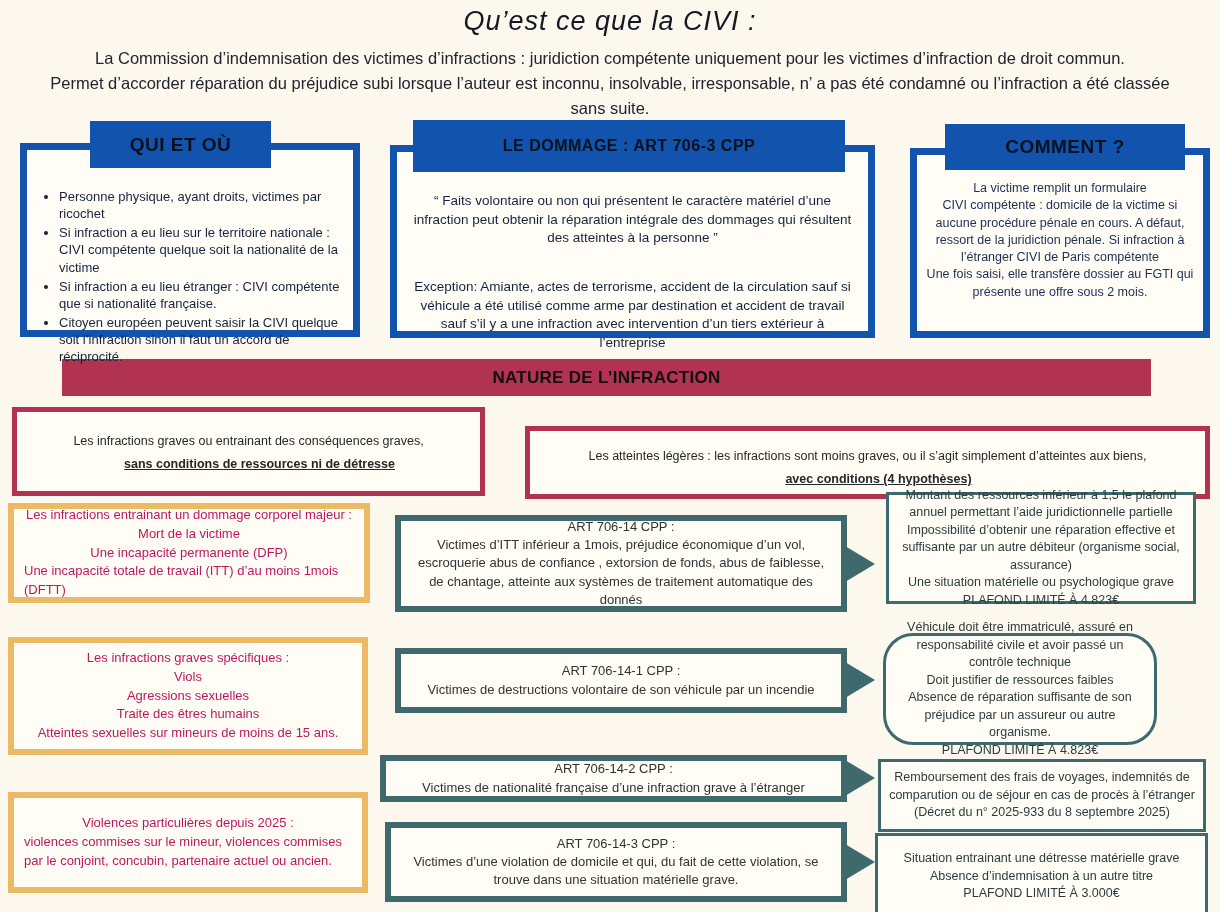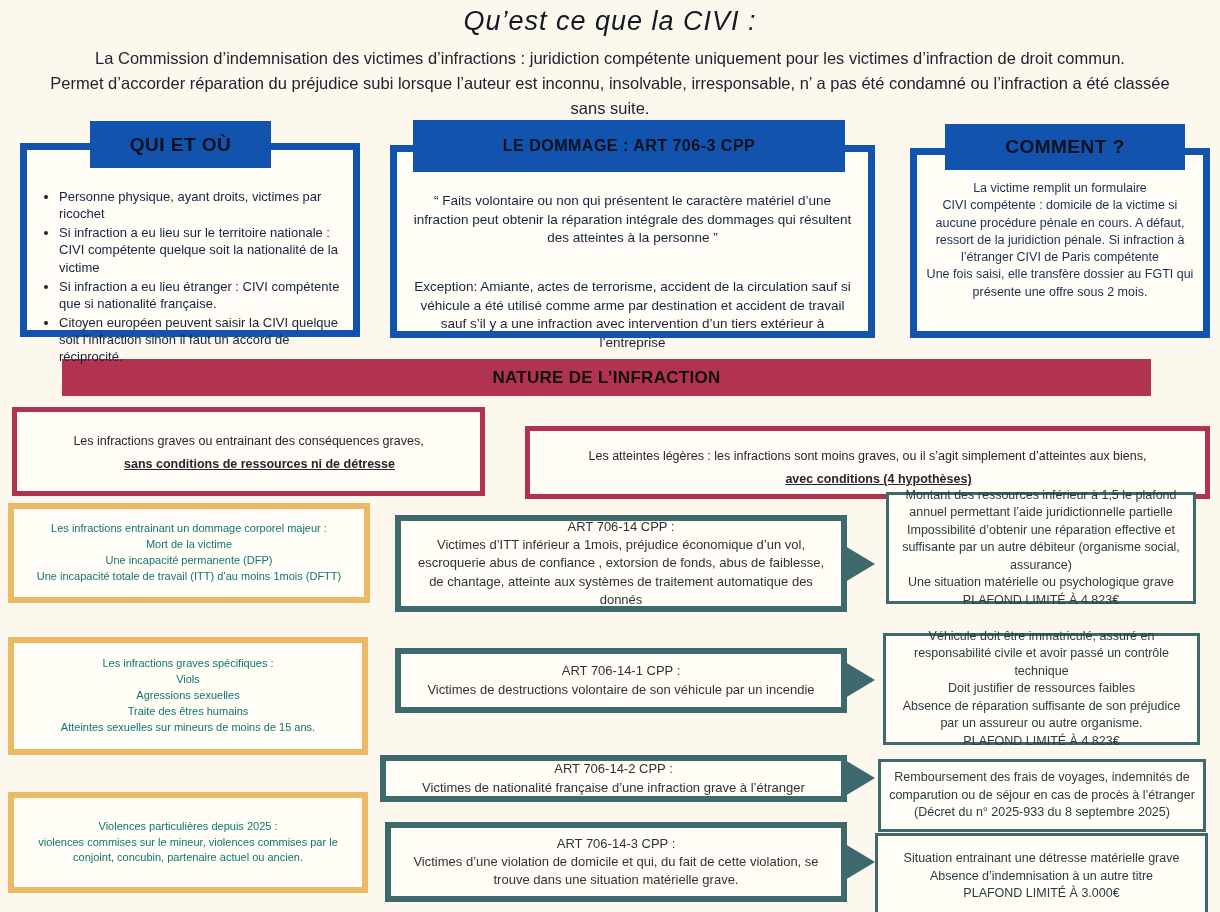--- a/index.html
+++ b/index.html
@@ -54,21 +54,21 @@
     text-align:center; font-size:12.5px; color:#26262a; line-height:1.45;
   }
   .branch-left { left:12px;  top:407px; width:473px; height:89px; padding-top:20px; }
   .branch-right{ left:525px; top:410px; width:685px; height:73px; padding-top:16px;margin-top:16px; }
   .emph{ font-weight:bold; text-decoration:underline; margin-top:5px;padding-left:22px; }
 
   
   .ybox{
     position:absolute; border:6px solid var(--yellow,#ecb964); background:#fffdf6;
     display:flex; flex-direction:column; align-items:center; justify-content:center;
-    text-align:center; font-size:11px; line-height:1.45; color:#0f766e; padding:0 10px;
+    text-align:left; font-size:13px; line-height:1.45; color:#be185d; padding:0 10px;
   }
   .ybox1{ left:8px; top:503px; width:362px; height:100px; }
   .ybox2{ left:8px; top:637px; width:360px; height:118px; }
   .ybox3{ left:8px; top:792px; width:360px; height:101px; }
 
   
   .abox{
     position:absolute; border:6px solid var(--teal,#3e6a6e); background:#fffdf6;
     display:flex; flex-direction:column; align-items:center; justify-content:center;
     text-align:center; font-size:13px; line-height:1.4; color:#2e3436; padding:0 12px; z-index:1;
@@ -88,21 +88,21 @@
   .arrow3{ left:845px; top:760px; }
   .arrow4{ left:845px; top:844px; }
 
   
   .cbox{
     position:absolute; border:3px solid var(--teal,#3e6a6e); background:#fffdf6;
     display:flex; flex-direction:column; align-items:center; justify-content:center;
     text-align:center; font-size:12.5px; line-height:1.4; color:#2c3b3d; padding:0 8px;
   }
   .cbox1{ left:886px; top:492px; width:310px; height:112px; }
-  .cbox2{ left:883px; top:633px; width:317px; height:112px; }
+  .cbox2{ left:883px; top:633px; width:274px; height:112px;border-radius:30px; }
   .cbox3{ left:878px; top:759px; width:328px; height:73px; }
   .cbox4{ left:875px; top:833px; width:333px; height:87px; }
 </style>
 </head>
 <body>
 
 <div class="canvas">
 
   <div class="page-title">Qu’est ce que la CIVI :</div>
   <div class="subtitle">

